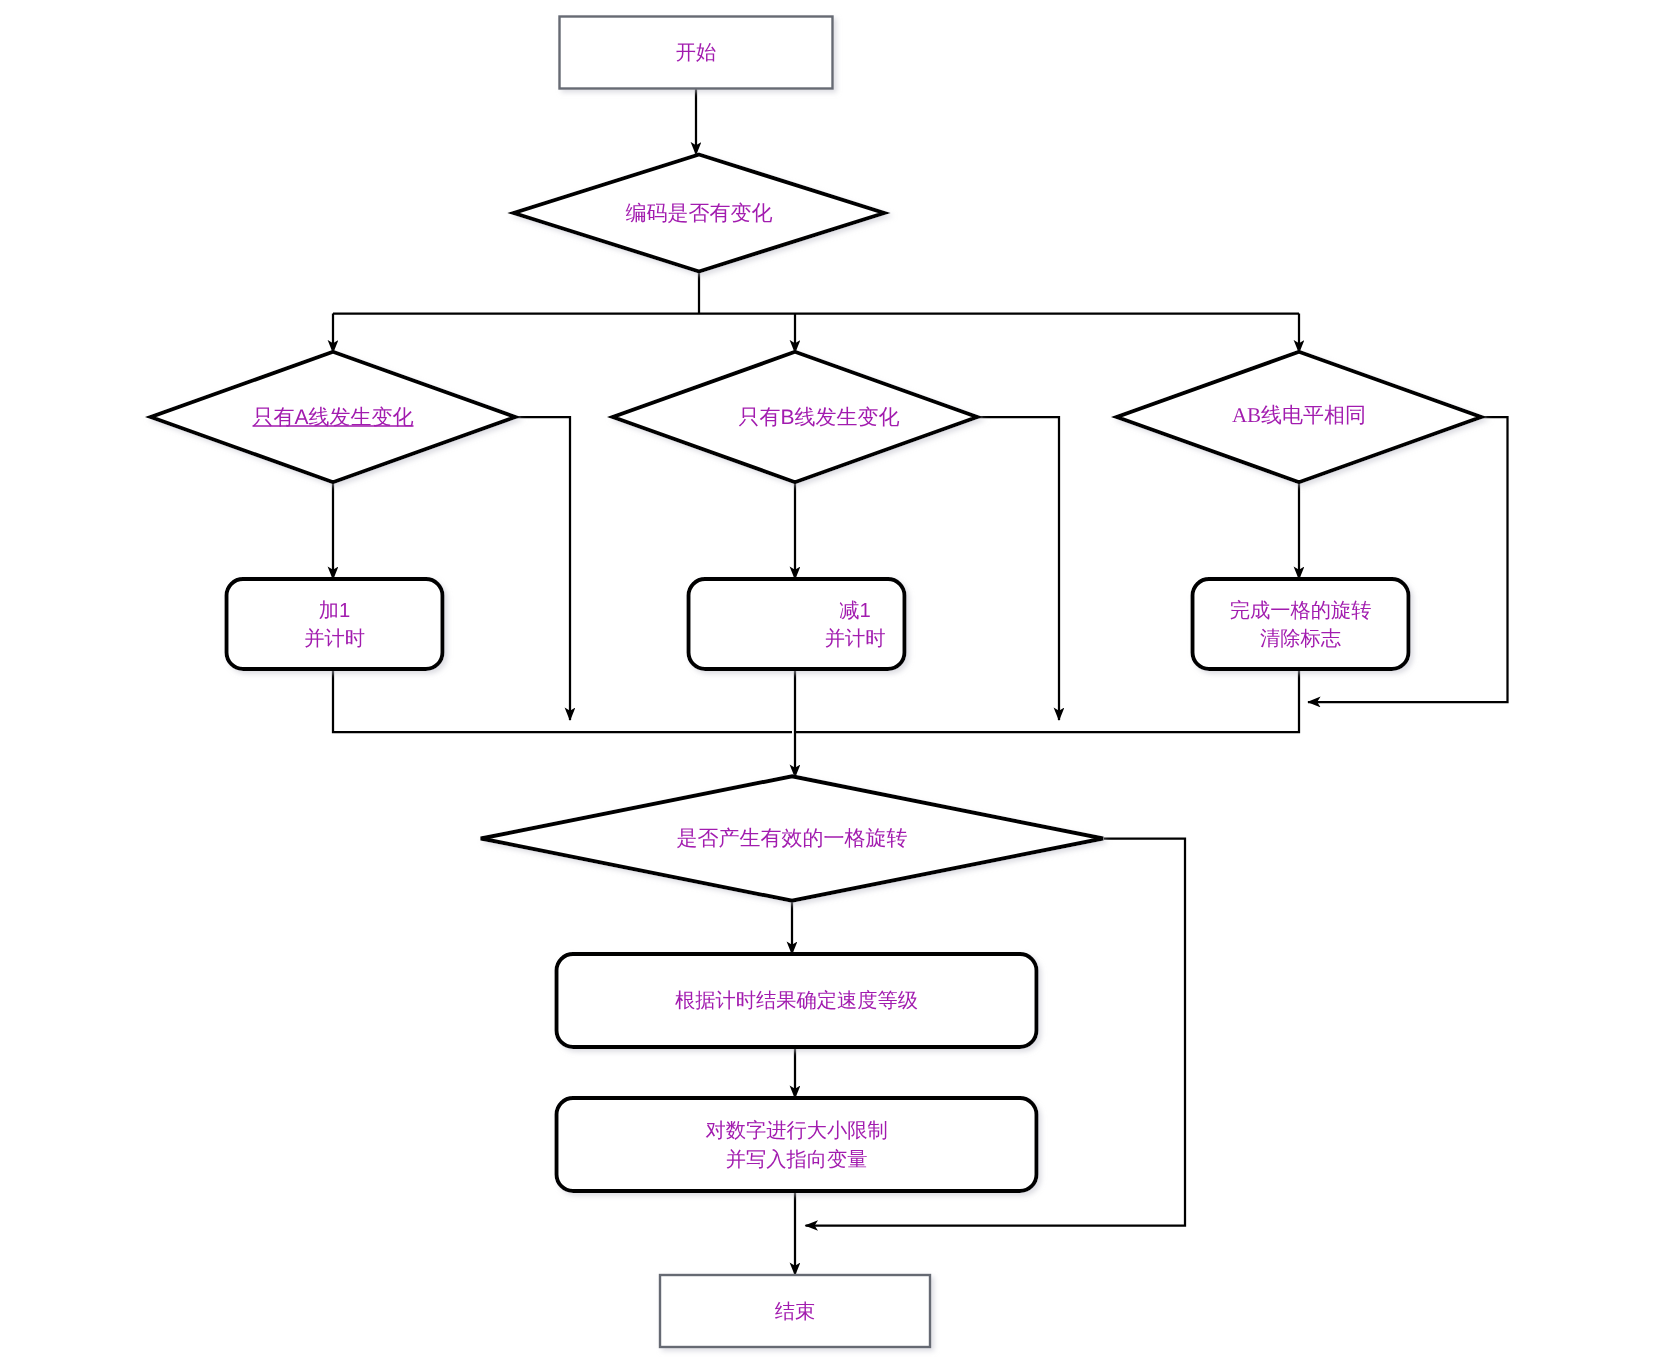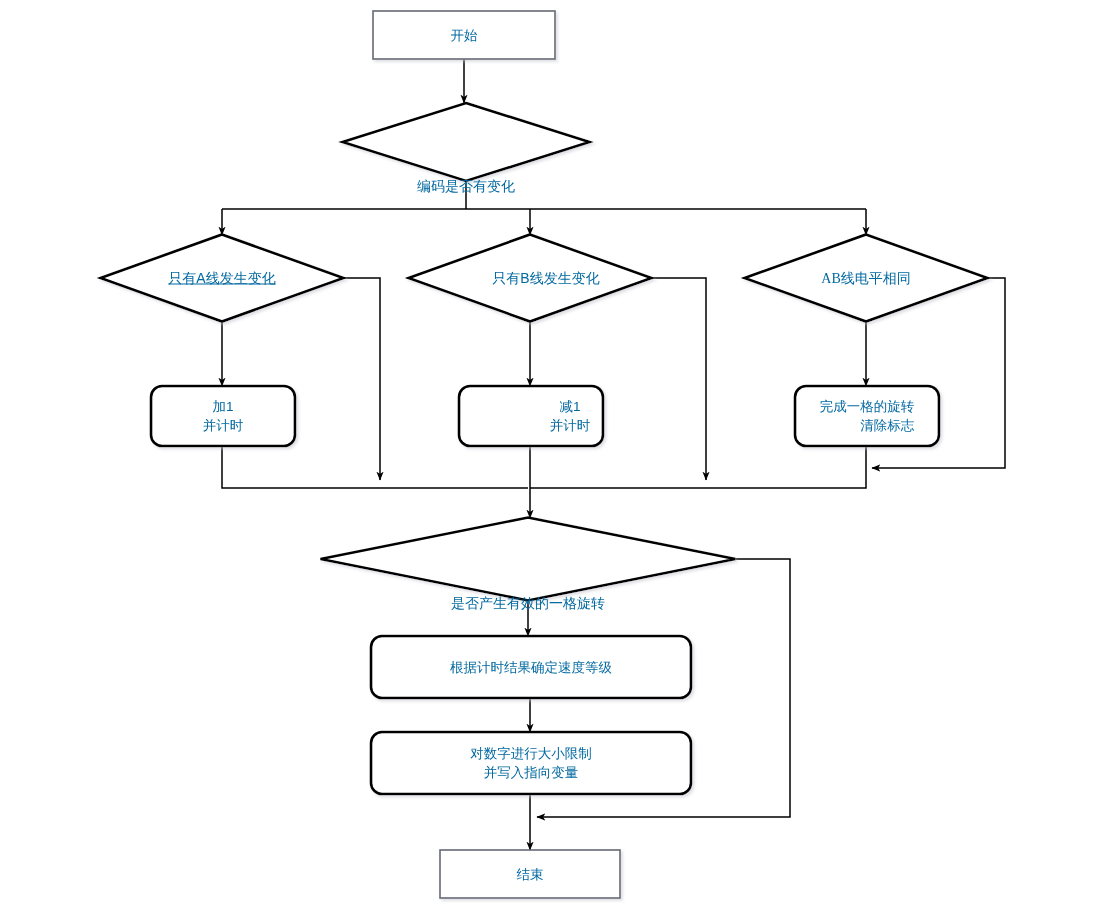--- a/index.html
+++ b/index.html
@@ -44,21 +44,21 @@
   }
   .edge-line {
     stroke: #000000;
     stroke-width: 1.5;
     fill: none;
     stroke-linecap: butt;
     stroke-linejoin: miter;
   }
   .node-label {
     position: absolute;
-    color: #0369a1;
+    color: #a21caf;
     font-size: 13.5px;
     line-height: 19px;
     text-align: center;
     white-space: pre;
     pointer-events: none;
     transform: translate(-50%, -50%);
     font-family: "Liberation Sans", "DejaVu Sans", sans-serif;
   }
   .node-label.sz-lg { font-size: 14px; }
 </style>
@@ -112,29 +112,29 @@
         <rect x="459" y="386" width="144" height="60" rx="11" ry="11" class="node-shape shape-process" filter="url(#dropshadow)"></rect>
         <rect x="795" y="386" width="144" height="60" rx="11" ry="11" class="node-shape shape-process" filter="url(#dropshadow)"></rect>
         <polygon points="528,517.5 735.5,559 528,600.5 320.5,559" class="node-shape shape-decision" filter="url(#dropshadow)"></polygon>
         <rect x="371" y="636" width="320" height="62" rx="11" ry="11" class="node-shape shape-process" filter="url(#dropshadow)"></rect>
         <rect x="371" y="732" width="320" height="62" rx="11" ry="11" class="node-shape shape-process" filter="url(#dropshadow)"></rect>
         <rect x="440" y="850" width="180" height="48" class="node-shape shape-terminator" filter="url(#dropshadow)"></rect>
       </g>
   </svg>
   <div id="labels-layer">
       <div class="node-label" style="left: 464px; top: 35px;">开始</div>
-      <div class="node-label sz-lg" style="left: 466px; top: 142px; margin-top: 44px;">编码是否有变化</div>
+      <div class="node-label sz-lg" style="left: 466px; top: 142px;">编码是否有变化</div>
       <div class="node-label sz-lg" style="left: 222px; top: 278px; text-decoration: underline;">只有A线发生变化</div>
       <div class="node-label sz-lg" style="left: 546px; top: 278px;">只有B线发生变化</div>
       <div class="node-label sz-lg" style="left: 866px; top: 278px; font-family: Liberation Serif, serif;">AB线电平相同</div>
       <div class="node-label" style="left: 223px; top: 416px;">加1
 并计时</div>
       <div class="node-label" style="left: 531px; top: 416px; margin-left: 39px;">减1
 并计时</div>
-      <div class="node-label" style="left: 867px; top: 416px; text-align: right;">完成一格的旋转
+      <div class="node-label" style="left: 867px; top: 416px;">完成一格的旋转
 清除标志</div>
-      <div class="node-label sz-lg" style="left: 528px; top: 559px; margin-top: 44px;">是否产生有效的一格旋转</div>
+      <div class="node-label sz-lg" style="left: 528px; top: 559px;">是否产生有效的一格旋转</div>
       <div class="node-label" style="left: 531px; top: 667px;">根据计时结果确定速度等级</div>
       <div class="node-label" style="left: 531px; top: 763px;">对数字进行大小限制
 并写入指向变量</div>
       <div class="node-label" style="left: 530px; top: 874px;">结束</div>
     </div>
 </div>
 
 </body></html>

